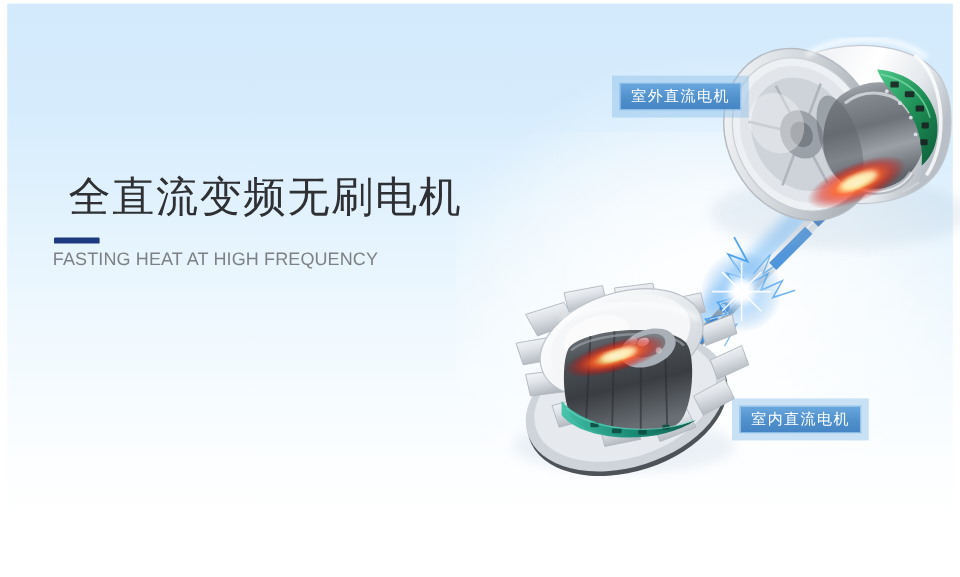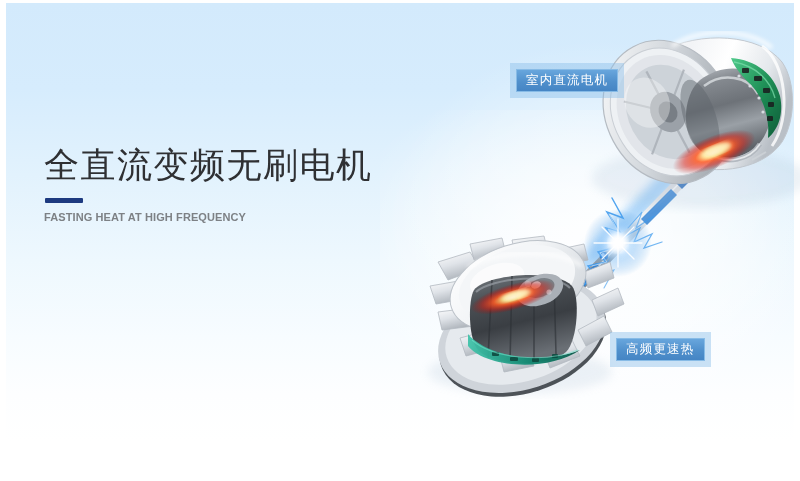--- a/index.html
+++ b/index.html
@@ -36,20 +36,21 @@
 
   
   #copy{position:absolute;left:44px;top:143px;width:430px;}
   .h1{
     font-size:35px;
     line-height:44px;
     letter-spacing:1.5px;
     color:#2f3033;
     font-weight:400;
     white-space:nowrap;
+    margin-left:13px;
   }
   .h2{
     margin-top:4px;
     font-size:23px;
     line-height:32px;
     letter-spacing:1px;
     color:#3a3c40;
     font-weight:400;
     white-space:nowrap;
   }
@@ -62,25 +63,25 @@
   .h3{
     font-size:14.3px;
     line-height:18px;
     letter-spacing:.2px;
     color:#4a4c50;
     font-weight:700;
     white-space:nowrap;
   }
   .h4{
     margin-top:3px;
-    font-size:11px;
+    font-size:15px;
     line-height:14px;
     letter-spacing:.1px;
     color:#7d8185;
-    font-weight:700;
+    font-weight:400;
     white-space:nowrap;
   }
 
   
   .badge{
     position:absolute;
     color:#ffffff;
     font-size:12.5px;
     letter-spacing:1.2px;
     font-weight:400;
@@ -374,17 +375,17 @@
       <path d="M468 268 C 496 250, 556 248, 582 266" stroke="#ffffff" stroke-width="3.5" fill="none" opacity=".8" filter="url(#blurS)"></path>
     </g>
   </svg>
 
   <div id="copy">
     <div class="h1">全直流变频无刷电机</div>
     <div class="rule"></div>
     <div class="h4">FASTING HEAT AT HIGH FREQUENCY</div>
   </div>
 
-  <div class="badge" id="badge-indoor">室内直流电机</div>
-
-  <div class="badge" id="badge-outdoor">高频更速热</div>
+  <div class="badge" id="badge-indoor">室外直流电机</div>
+
+  <div class="badge" id="badge-outdoor">室内直流电机</div>
 
 </div>
 
 </body></html>

